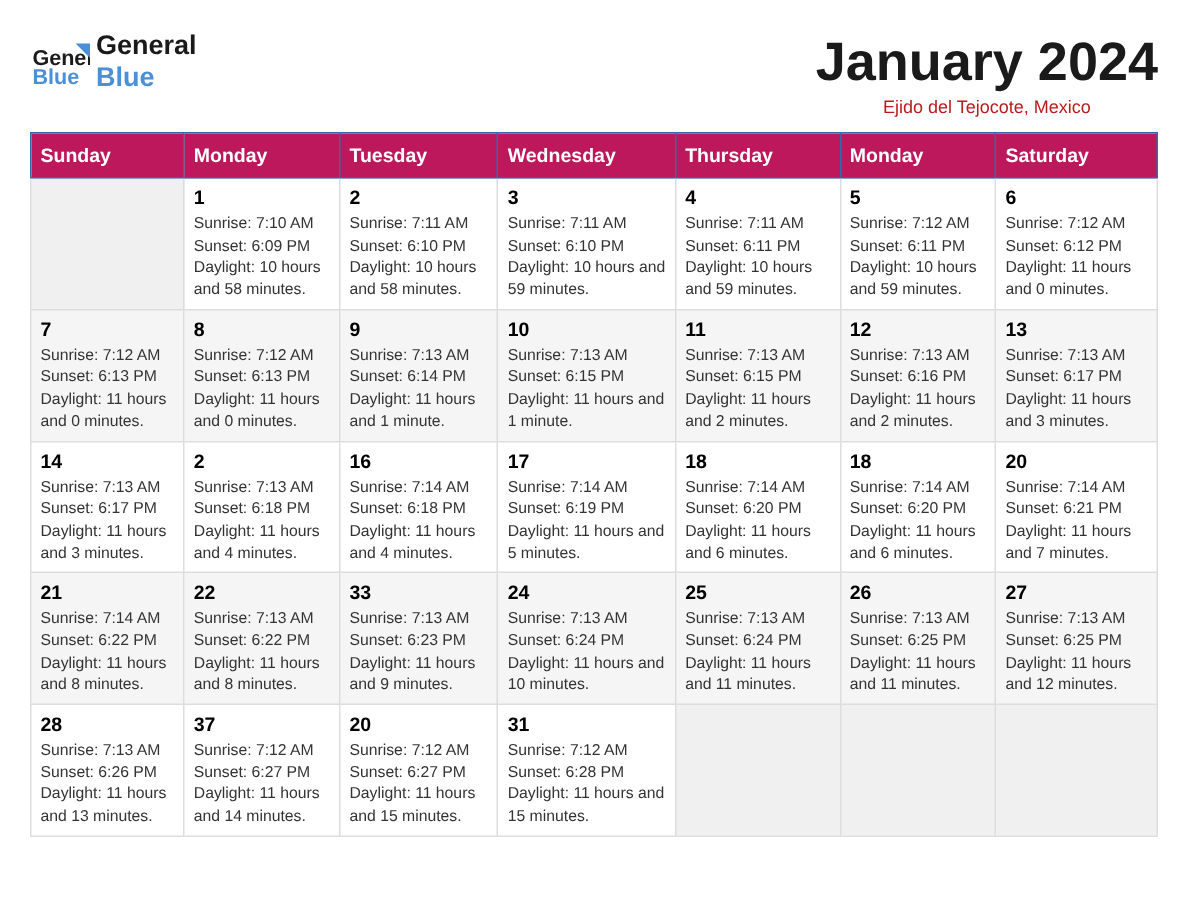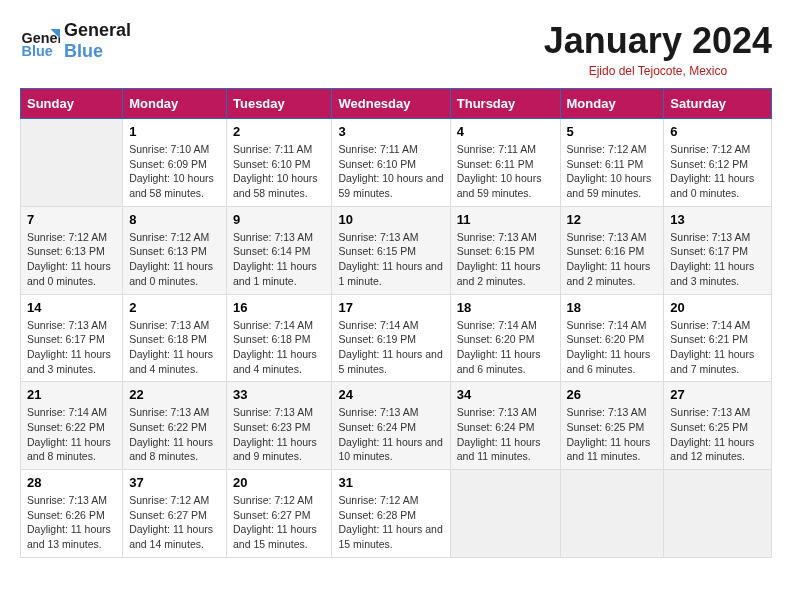--- a/index.html
+++ b/index.html
@@ -215,21 +215,21 @@
         </td>
         <td>
           <div class="day-number">33</div>
           <div class="day-info">Sunrise: 7:13 AM<br>Sunset: 6:23 PM<br>Daylight: 11 hours and 9 minutes.</div>
         </td>
         <td>
           <div class="day-number">24</div>
           <div class="day-info">Sunrise: 7:13 AM<br>Sunset: 6:24 PM<br>Daylight: 11 hours and 10 minutes.</div>
         </td>
         <td>
-          <div class="day-number">34</div>
+          <div class="day-number">25</div>
           <div class="day-info">Sunrise: 7:13 AM<br>Sunset: 6:24 PM<br>Daylight: 11 hours and 11 minutes.</div>
         </td>
         <td>
           <div class="day-number">26</div>
           <div class="day-info">Sunrise: 7:13 AM<br>Sunset: 6:25 PM<br>Daylight: 11 hours and 11 minutes.</div>
         </td>
         <td>
           <div class="day-number">27</div>
           <div class="day-info">Sunrise: 7:13 AM<br>Sunset: 6:25 PM<br>Daylight: 11 hours and 12 minutes.</div>
         </td>

